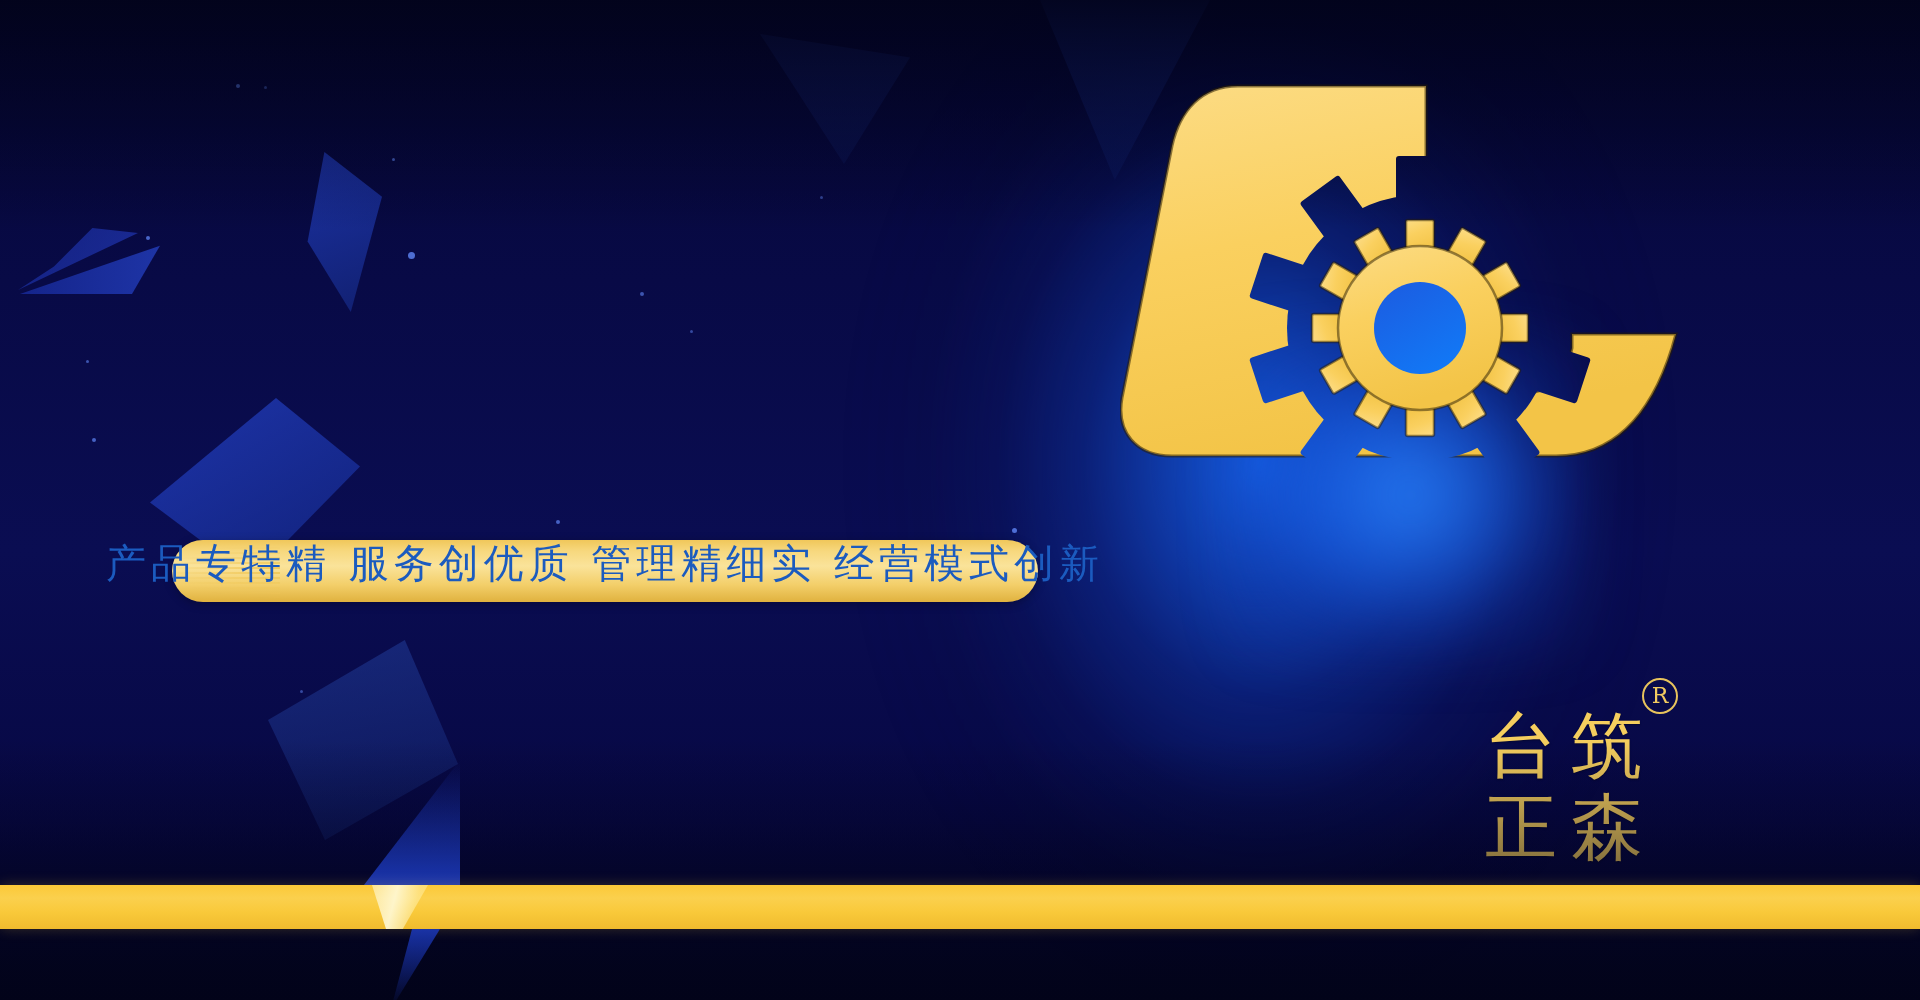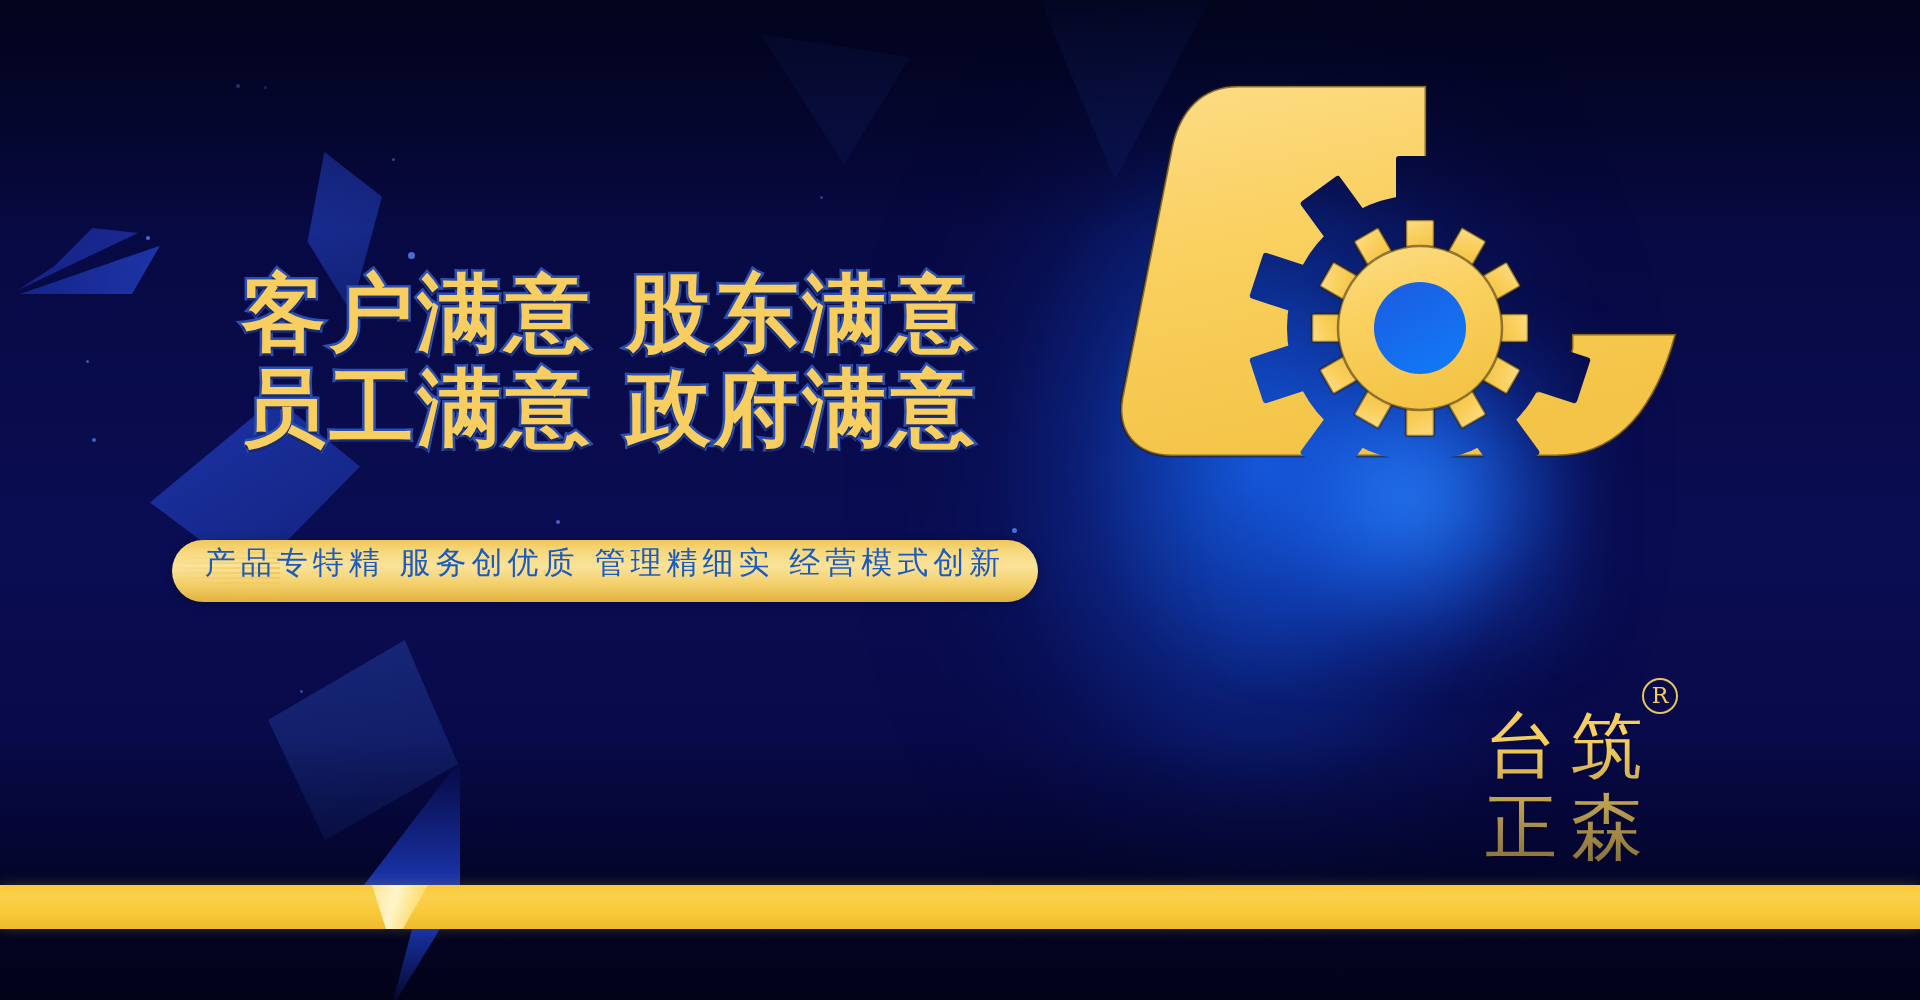--- a/index.html
+++ b/index.html
@@ -86,21 +86,21 @@
       repeating-linear-gradient(180deg,
         rgba(240,200,90,.95) 0px, rgba(240,200,90,.95) 2px,
         rgba(6,8,60,0) 2px, rgba(6,8,60,0) 5px);
     -webkit-mask-image:radial-gradient(ellipse 120px 30px at 100% 50%, #000 10%, rgba(0,0,0,.55) 45%, rgba(0,0,0,0) 92%);
     mask-image:radial-gradient(ellipse 120px 30px at 100% 50%, #000 10%, rgba(0,0,0,.55) 45%, rgba(0,0,0,0) 92%);
   }
   .pill-text{
     position:absolute; left:22px; top:0; width:866px; height:46px;
     display:flex; align-items:center; justify-content:center;
     font-family:"DejaVu Serif","Liberation Serif",serif;
-    font-size:31px; font-weight:400; letter-spacing:5px;
+    font-size:40px; font-weight:400; letter-spacing:5px;
     color:#1b5bbf;
     white-space:nowrap;
   }
 
   
   .emblem{ position:absolute; left:1120px; top:80px; width:560px; height:400px; }
   .emblem svg{ display:block; width:560px; height:400px; }
 
   
   .brand-seal{
@@ -190,24 +190,20 @@
   <div class="star" style="left:640px; top:292px; width:4px; height:4px; opacity:.6;"></div>
   <div class="star" style="left:690px; top:330px; width:3px; height:3px; opacity:.5;"></div>
   <div class="star" style="left:820px; top:196px; width:3px; height:3px; opacity:.5;"></div>
   <div class="star" style="left:556px; top:520px; width:4px; height:4px; opacity:.7;"></div>
   <div class="star" style="left:1012px; top:528px; width:5px; height:5px; opacity:.8;"></div>
   <div class="star" style="left:300px; top:690px; width:3px; height:3px; opacity:.5;"></div>
 
   <div class="bg-top-dark"></div>
   <div class="bg-core-glow"></div>
 
-  <div class="slogan">
-    <span class="line line1">客户满意  股东满意</span>
-    <span class="line line2">员工满意  政府满意</span>
-  </div>
 
   <div class="pill-wrap">
     <div class="pill"></div>
     <div class="pill-shatter"></div>
     <div class="pill-text">产品专特精  服务创优质  管理精细实   经营模式创新</div>
   </div>
 
   <div class="emblem">
     <svg viewBox="0 0 560 400" xmlns="http://www.w3.org/2000/svg" aria-label="gear emblem">
       <defs>

